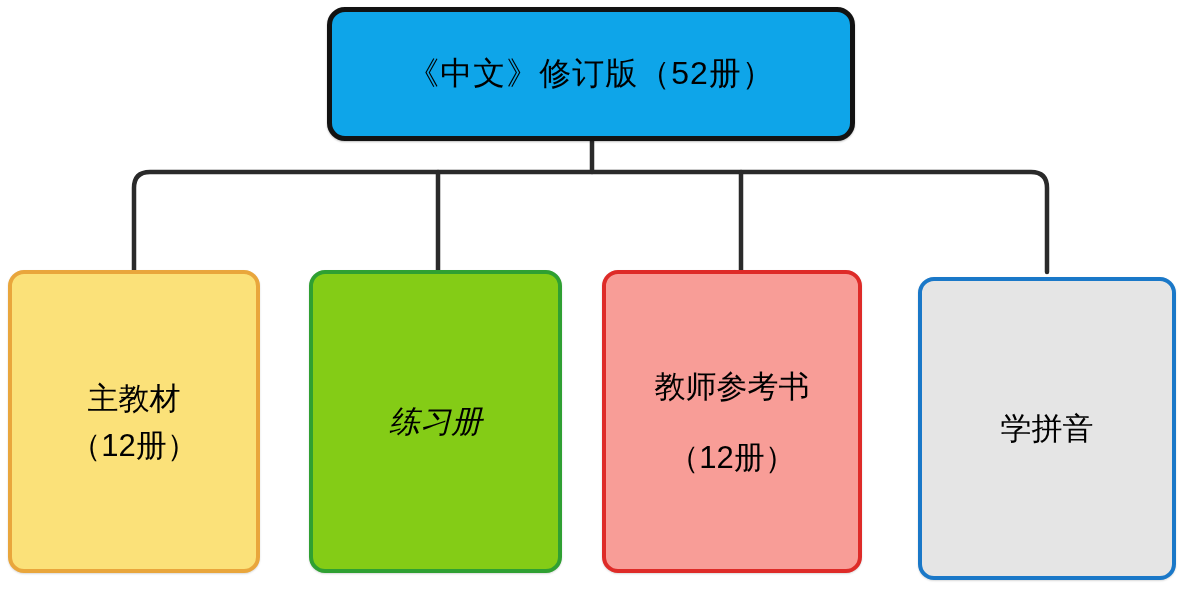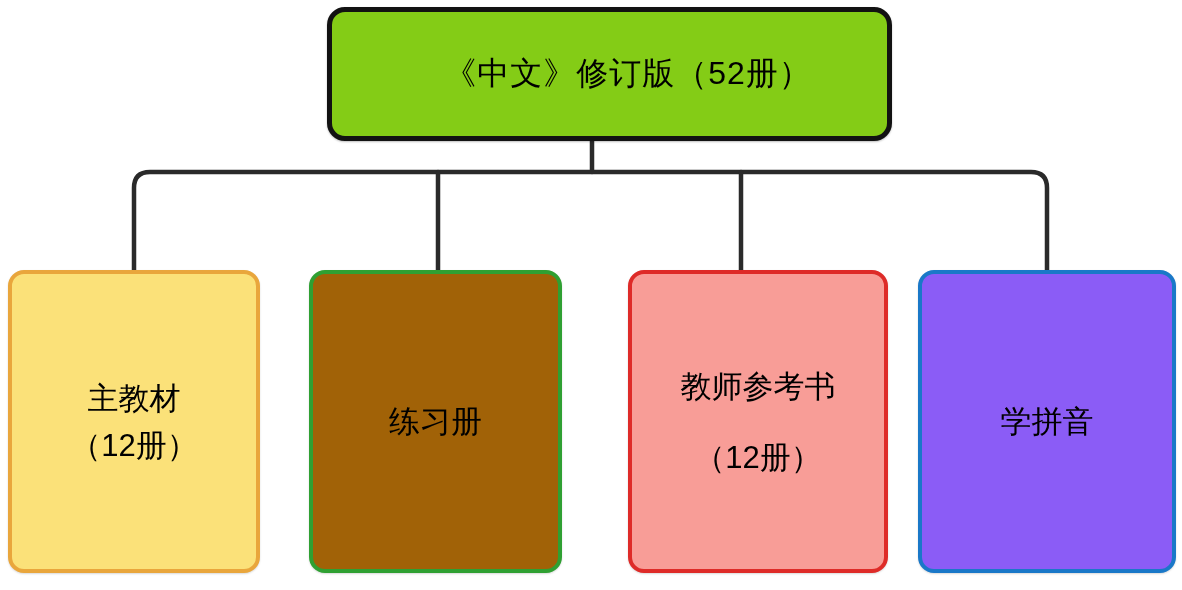--- a/index.html
+++ b/index.html
@@ -62,50 +62,50 @@
   .child-box .title,
   .child-box .count {
     font-size: 31px;
     line-height: 47px;
     color: #000000;
     white-space: nowrap;
     text-align: center;
   }
   .box-1 { left: 8px;   width: 244px; align-items: center; }
   .box-2 { left: 309px; width: 245px; }
-  .box-3 { left: 628px; width: 252px; gap: 24px; }
+  .box-3 { left: 602px; width: 252px; gap: 24px; }
   .box-4 { left: 918px; width: 250px; }
 </style>
 </head>
 <body>
 
 <div class="stage">
 
   <svg class="connectors" viewBox="0 0 1182 590" xmlns="http://www.w3.org/2000/svg">
     <path d="M 592 140 L 592 172" stroke="#2A2A2A"></path>
     <path d="M 134 272 L 134 188 Q 134 172 150 172 L 1031 172 Q 1047 172 1047 188 L 1047 272" stroke="#2A2A2A"></path>
     <path d="M 438 172 L 438 272" stroke="#2A2A2A"></path>
     <path d="M 741 172 L 741 272" stroke="#2A2A2A"></path>
   </svg>
 
-  <div class="root-box" style="background: #84cc16; border-color: rgb(18, 18, 18); padding-left: 37px;">
+  <div class="root-box" style="background: #0ea5e9; border-color: rgb(18, 18, 18);">
     <span class="label">《中文》修订版（52册）</span>
   </div>
 
   <div class="child-box box-1" style="background: rgb(251, 225, 121); border-color: rgb(233, 166, 60);">
     <div class="title">主教材</div>
     <div class="count">（12册）</div>
   </div>
 
-  <div class="child-box box-2" style="background: #a16207; border-color: rgb(47, 160, 50);">
+  <div class="child-box box-2" style="background: #84cc16; border-color: rgb(47, 160, 50); font-style: italic;">
     <div class="title">练习册</div>
   </div>
 
   <div class="child-box box-3" style="background: rgb(248, 157, 151); border-color: rgb(222, 43, 40);">
     <div class="title">教师参考书</div>
     <div class="count">（12册）</div>
   </div>
 
-  <div class="child-box box-4" style="background: #8b5cf6; border-color: rgb(26, 120, 200);">
+  <div class="child-box box-4" style="background: #e5e5e5; border-color: rgb(26, 120, 200); margin-top: 7px;">
     <div class="title">学拼音</div>
   </div>
 
 </div>
 
 </body></html>

